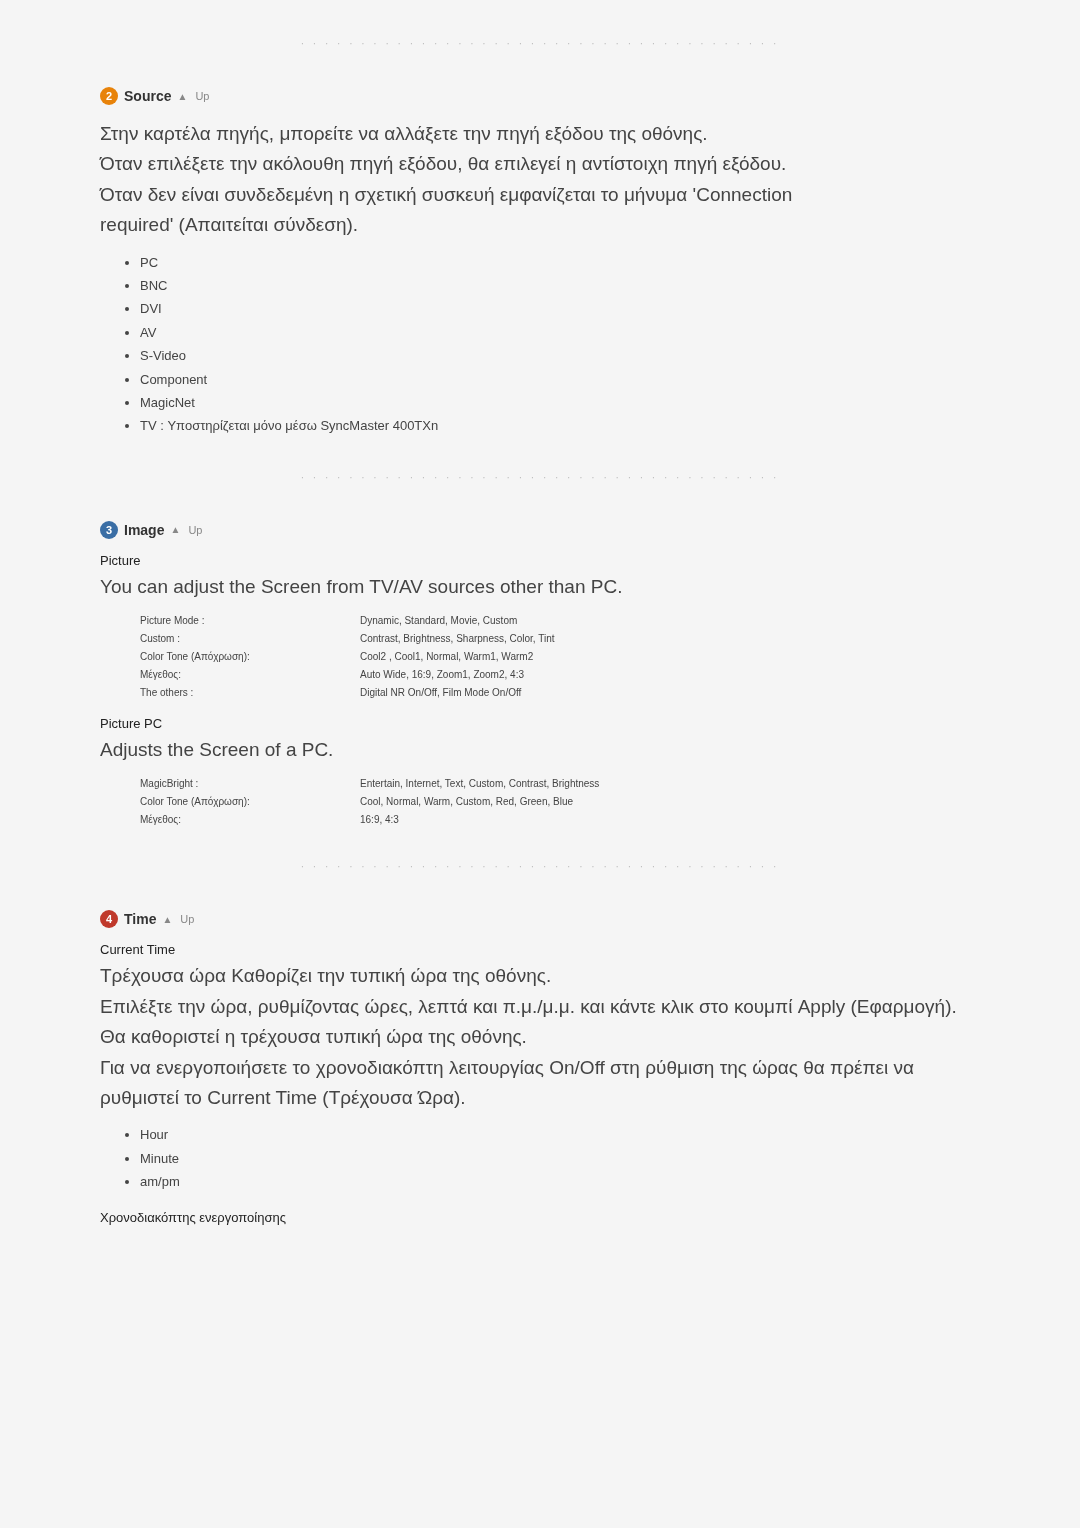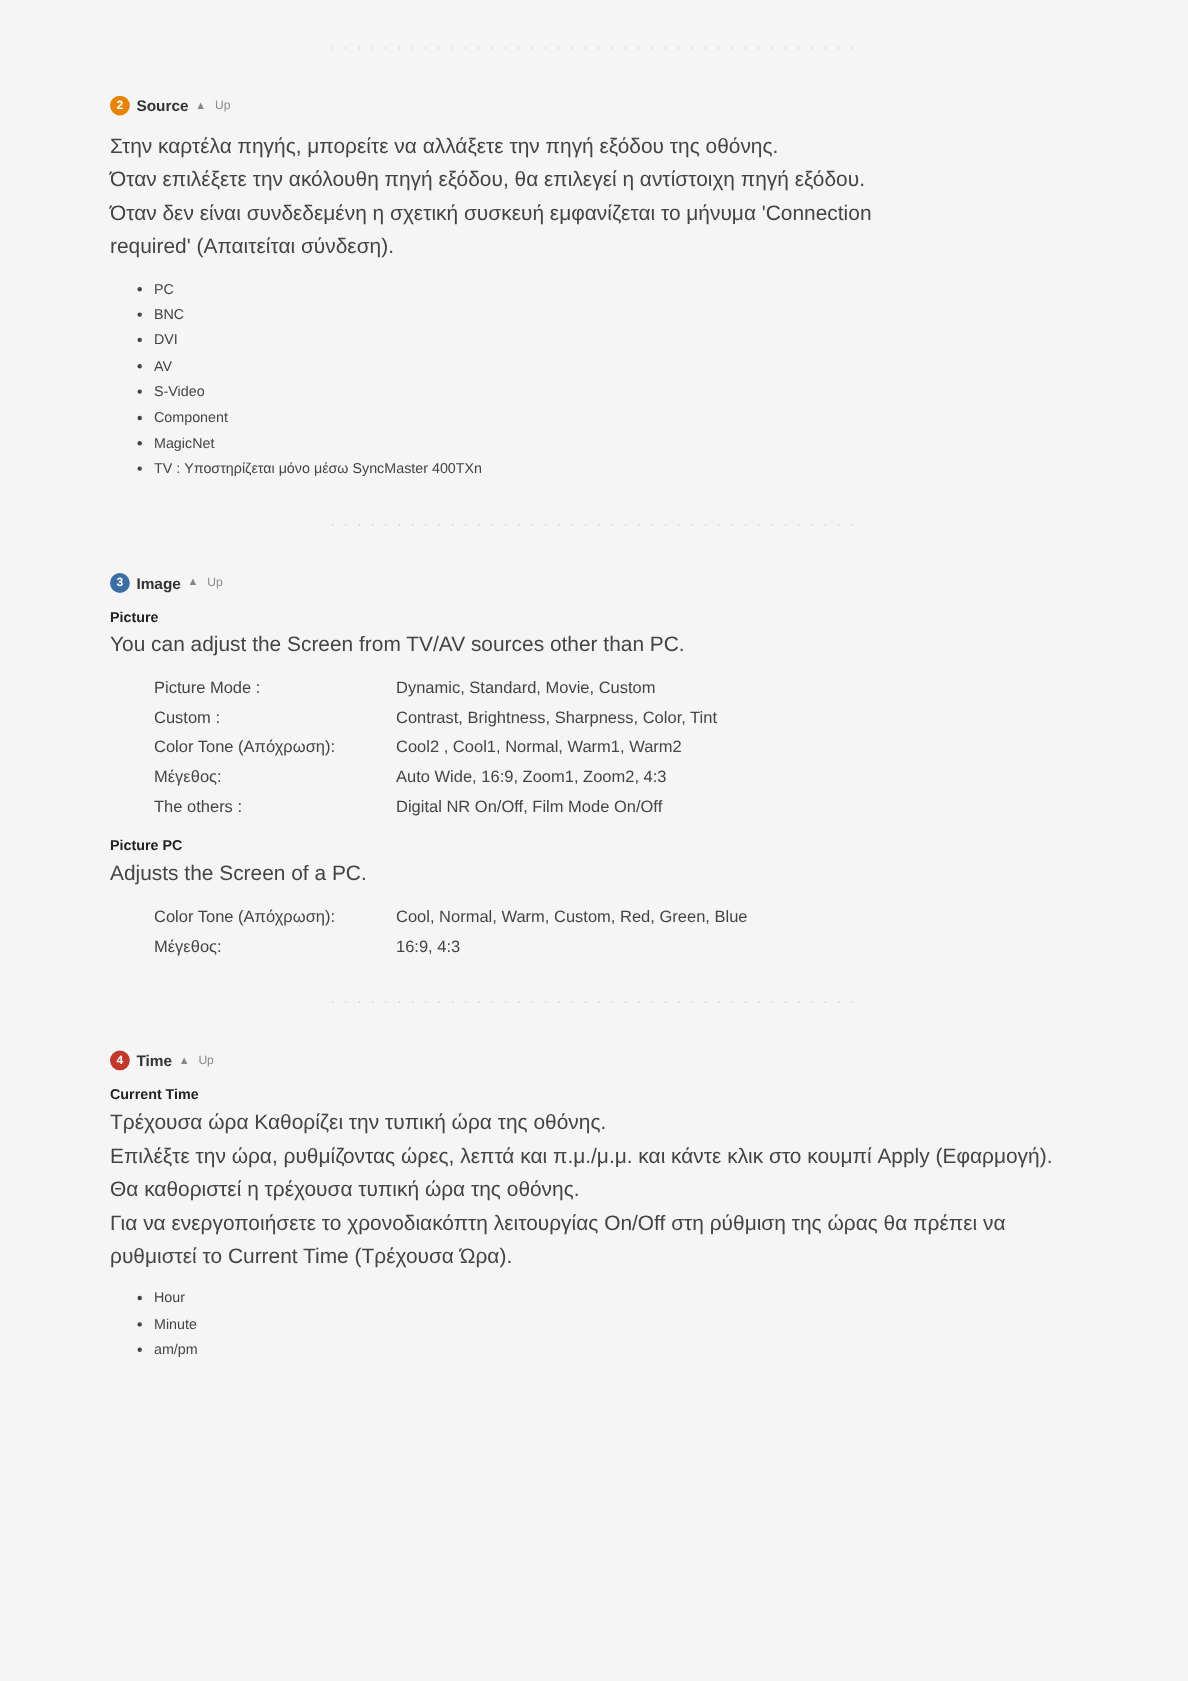--- a/index.html
+++ b/index.html
@@ -81,34 +81,34 @@
       margin: 8px 0 16px 0;
     }
     .bullet-list li {
       font-size: 13px;
       color: #444;
       line-height: 1.8;
     }
 
     
     .subsection-title {
-      font-weight: bold;
+      font-weight: normal;
       font-size: 13px;
       margin: 14px 0 4px 0;
       color: #222;
     }
 
     
     .feature-list {
       list-style: disc;
       padding-left: 40px;
       margin: 8px 0 14px 0;
     }
     .feature-list li {
-      font-size: 15px;
+      font-size: 10px;
       color: #444;
       line-height: 1.8;
       display: flex;
       gap: 0;
       align-items: flex-end;
     }
     .feature-key {
       min-width: 220px;
       display: inline-block;
     }
@@ -189,20 +189,24 @@
           <span class="feature-key">The others :</span>
           <span class="feature-val">Digital NR On/Off, Film Mode On/Off</span>
         </li>
       </ul>
     </div>
 
     <div class="subsection">
       <p class="subsection-title">Picture PC</p>
       <p class="body-text">Adjusts the Screen of a PC.</p>
       <ul class="feature-list">
+        <li>
+          <span class="feature-key">MagicBright :</span>
+          <span class="feature-val">Entertain, Internet, Text, Custom, Contrast, Brightness</span>
+        </li>
         <li>
           <span class="feature-key">Color Tone (Απόχρωση):</span>
           <span class="feature-val">Cool, Normal, Warm, Custom, Red, Green, Blue</span>
         </li>
         <li>
           <span class="feature-key">Μέγεθος:</span>
           <span class="feature-val">16:9, 4:3</span>
         </li>
       </ul>
     </div>
@@ -228,16 +232,17 @@
         ρυθμιστεί το Current Time (Τρέχουσα Ώρα).
       </p>
       <ul class="bullet-list">
         <li>Hour</li>
         <li>Minute</li>
         <li>am/pm</li>
       </ul>
     </div>
 
     <div class="subsection">
+      <p class="subsection-title">Χρονοδιακόπτης ενεργοποίησης</p>
     </div>
   </div>
 
 </div>
 
 </body></html>

